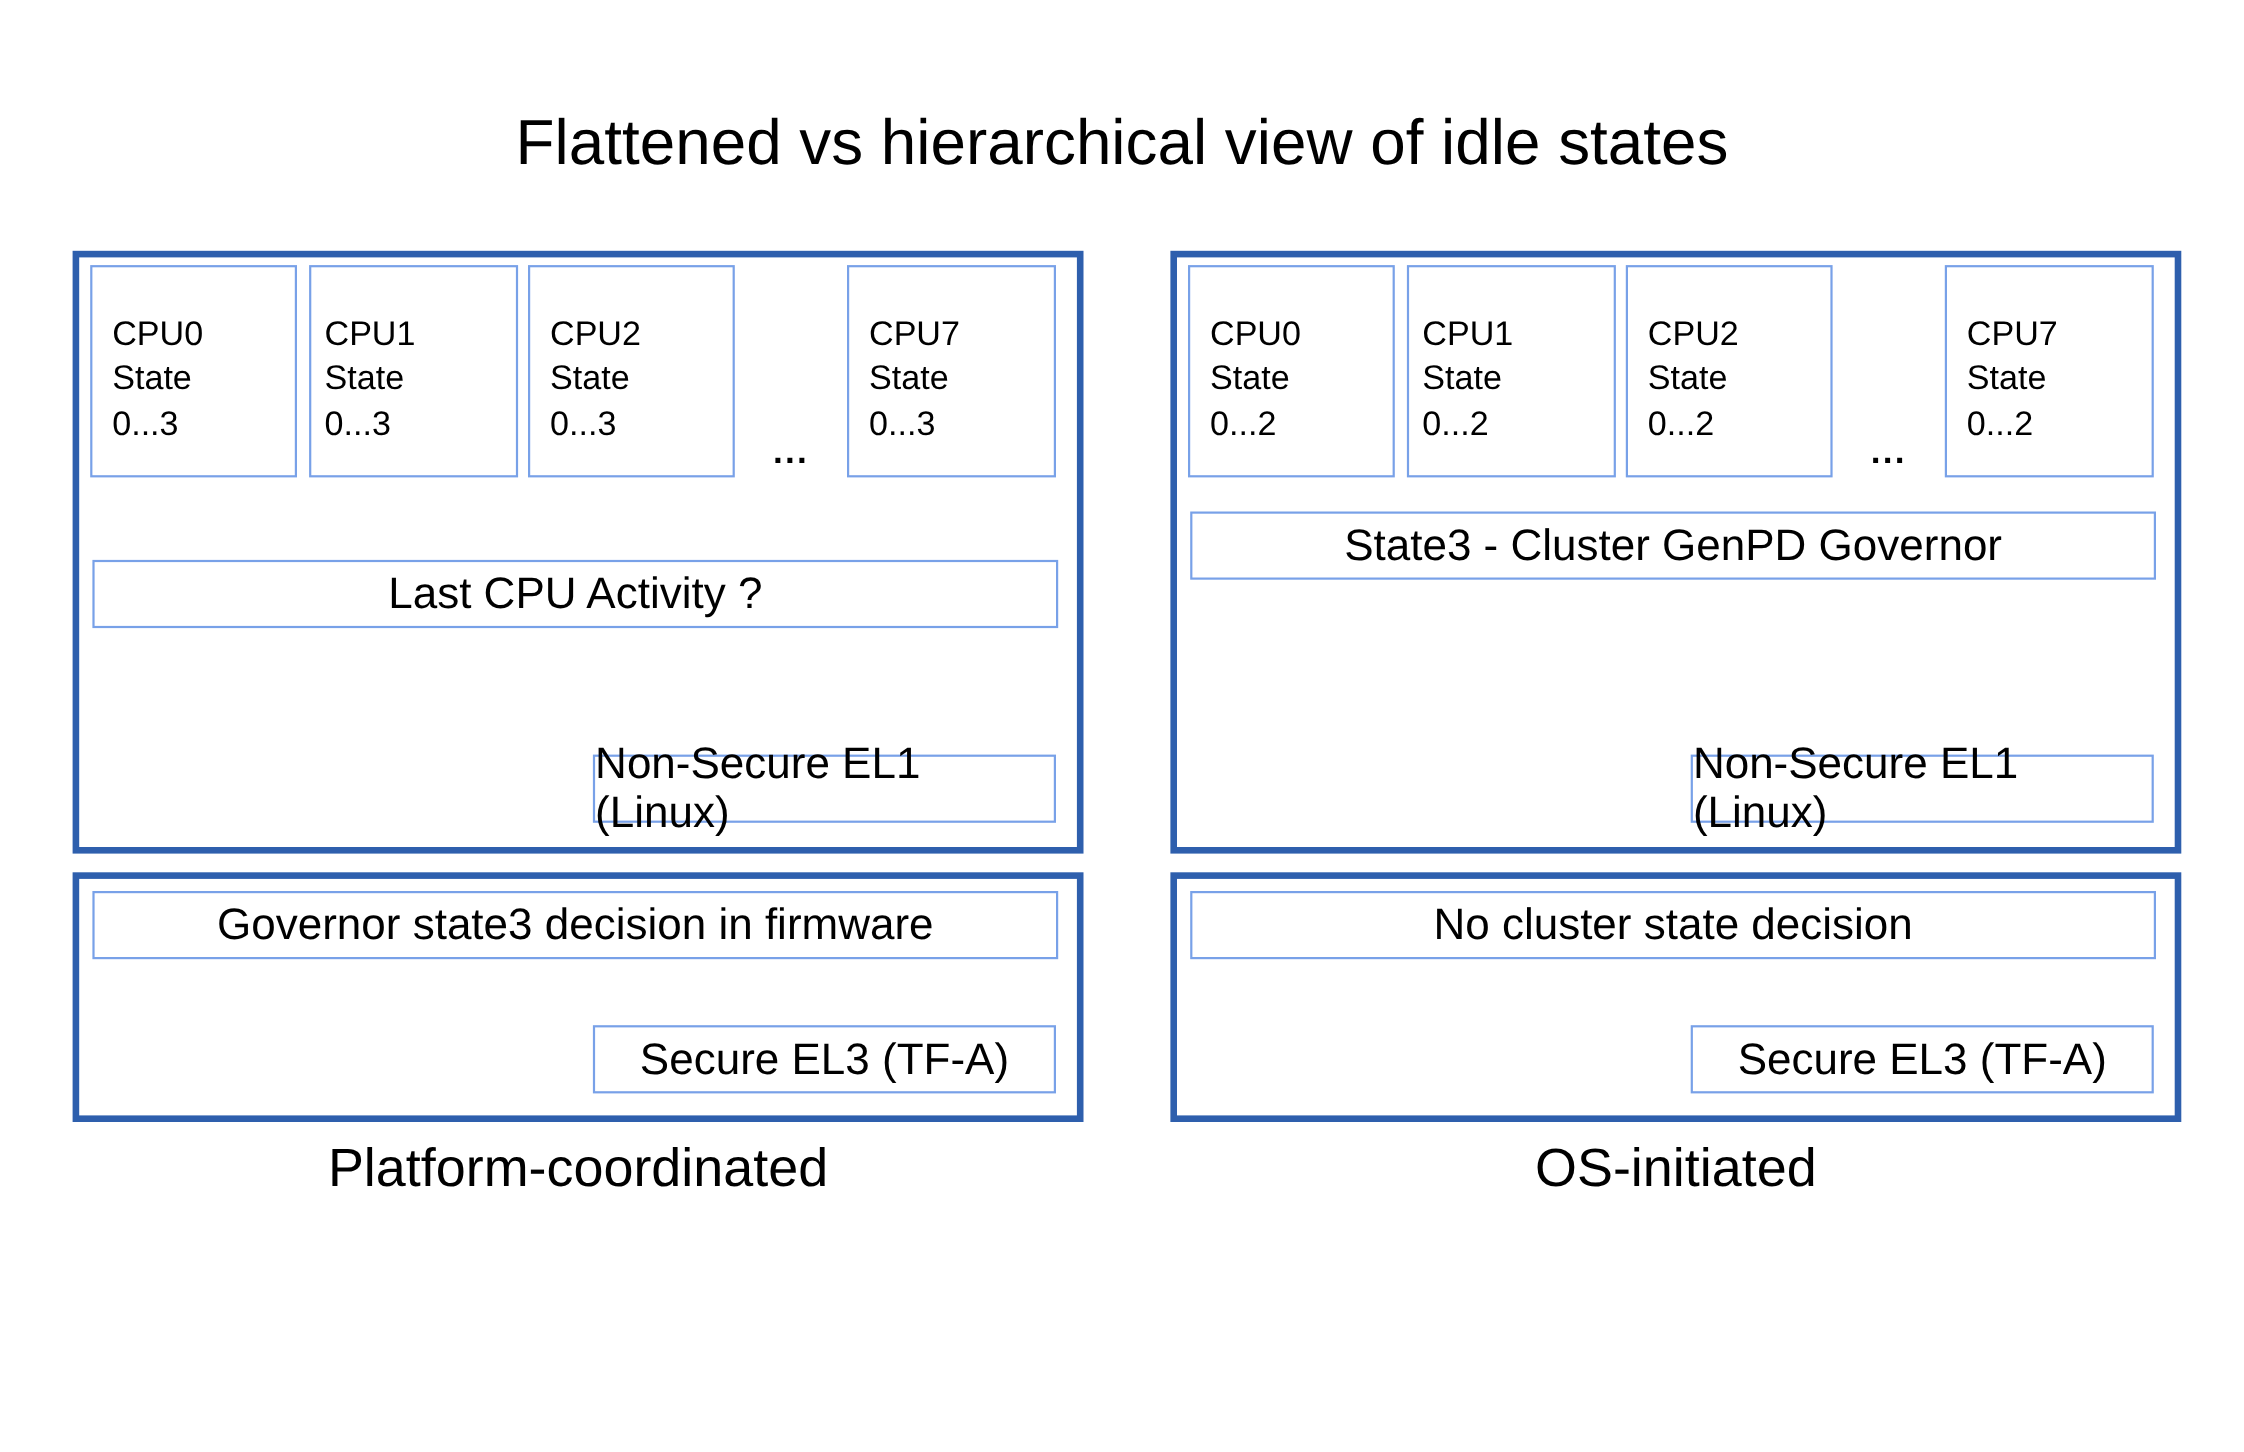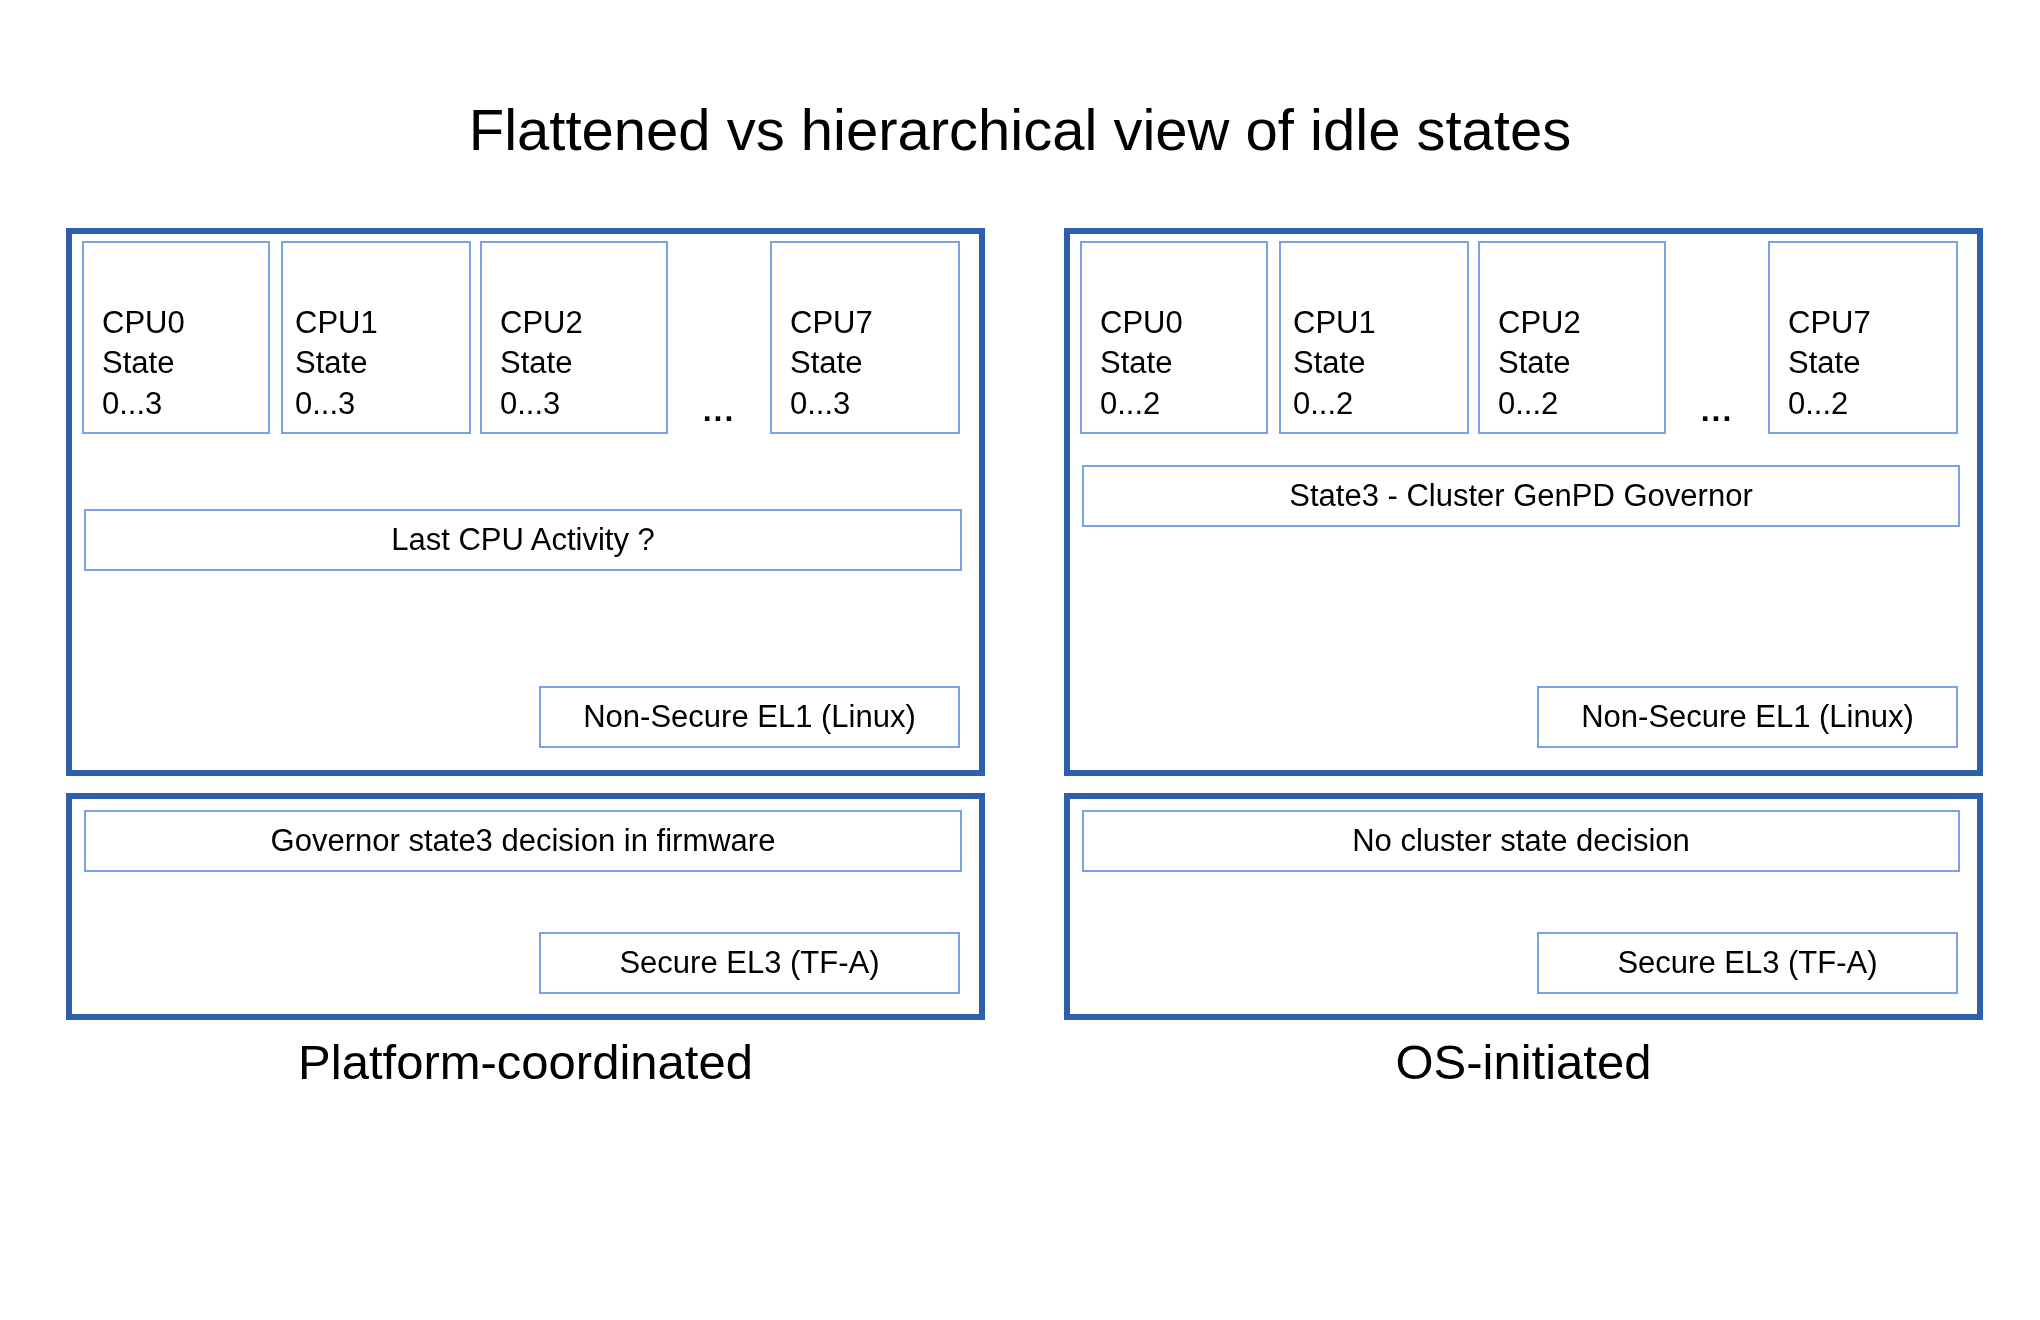--- a/index.html
+++ b/index.html
@@ -41,21 +41,21 @@
   .panel-right-bottom { left: 1064px; top: 793px; width: 919px; height: 227px; }
 
   .cpu-box {
     position: absolute;
     top: 7px;
     height: 193px;
     border: 2px solid var(--light-blue);
     background: var(--bg);
     display: flex;
     flex-direction: column;
-    justify-content: flex-end;
+    justify-content: center;
     padding: 22px 10px 8px 18px;
     font-size: 31px;
     line-height: 1.3;
   }
   .cpu-slot-0 { left: 10px;  width: 188px; }
   .cpu-slot-1 { left: 209px; width: 190px; padding-left: 12px; }
   .cpu-slot-2 { left: 408px; width: 188px; }
   .cpu-slot-7 { left: 698px; width: 190px; }
 
   .dots {
@@ -69,21 +69,21 @@
     letter-spacing: 2px;
   }
 
   .wide-box {
     position: absolute;
     border: 2px solid var(--light-blue);
     background: var(--bg);
     display: flex;
     align-items: center;
     justify-content: center;
-    font-size: 31px;
+    font-size: 40px;
     text-align: left;
   }
   .full-row { left: 12px; width: 878px; height: 62px; }
   .half-row { left: 467px; width: 421px; height: 62px; }
 
   .pos-activity-left  { top: 275px; }
   .pos-governor       { top: 231px; }
   .pos-activity-right { top: 333px; }
   .pos-el1            { top: 452px; }
   .pos-decision       { top: 11px; }

